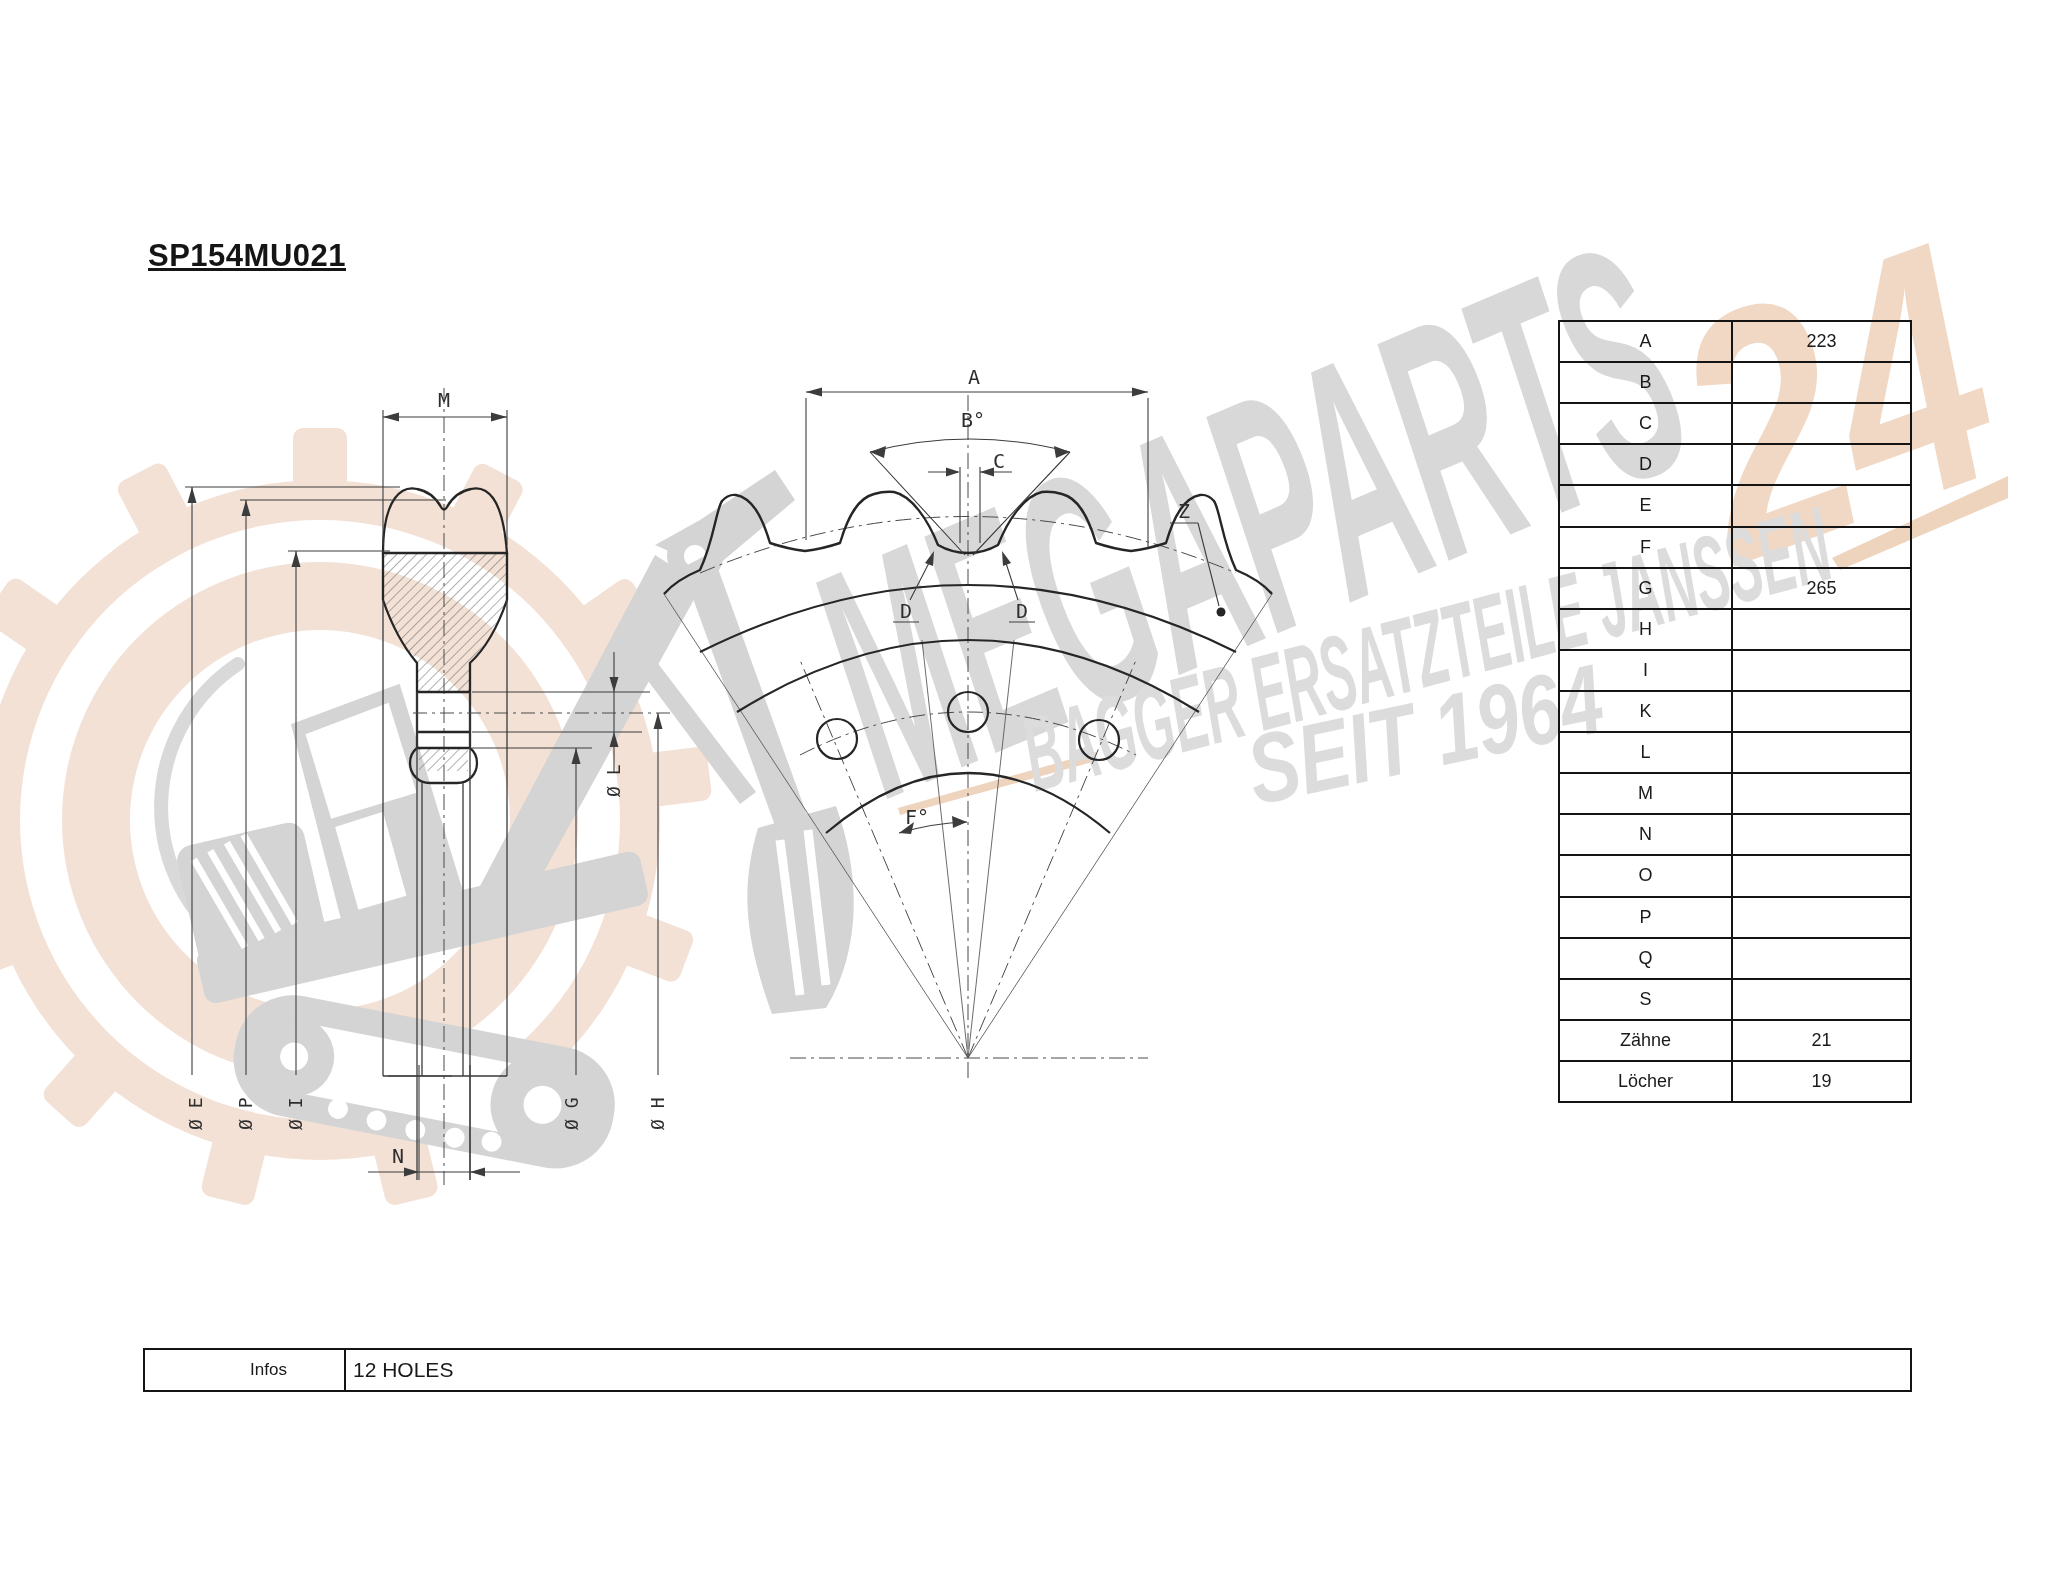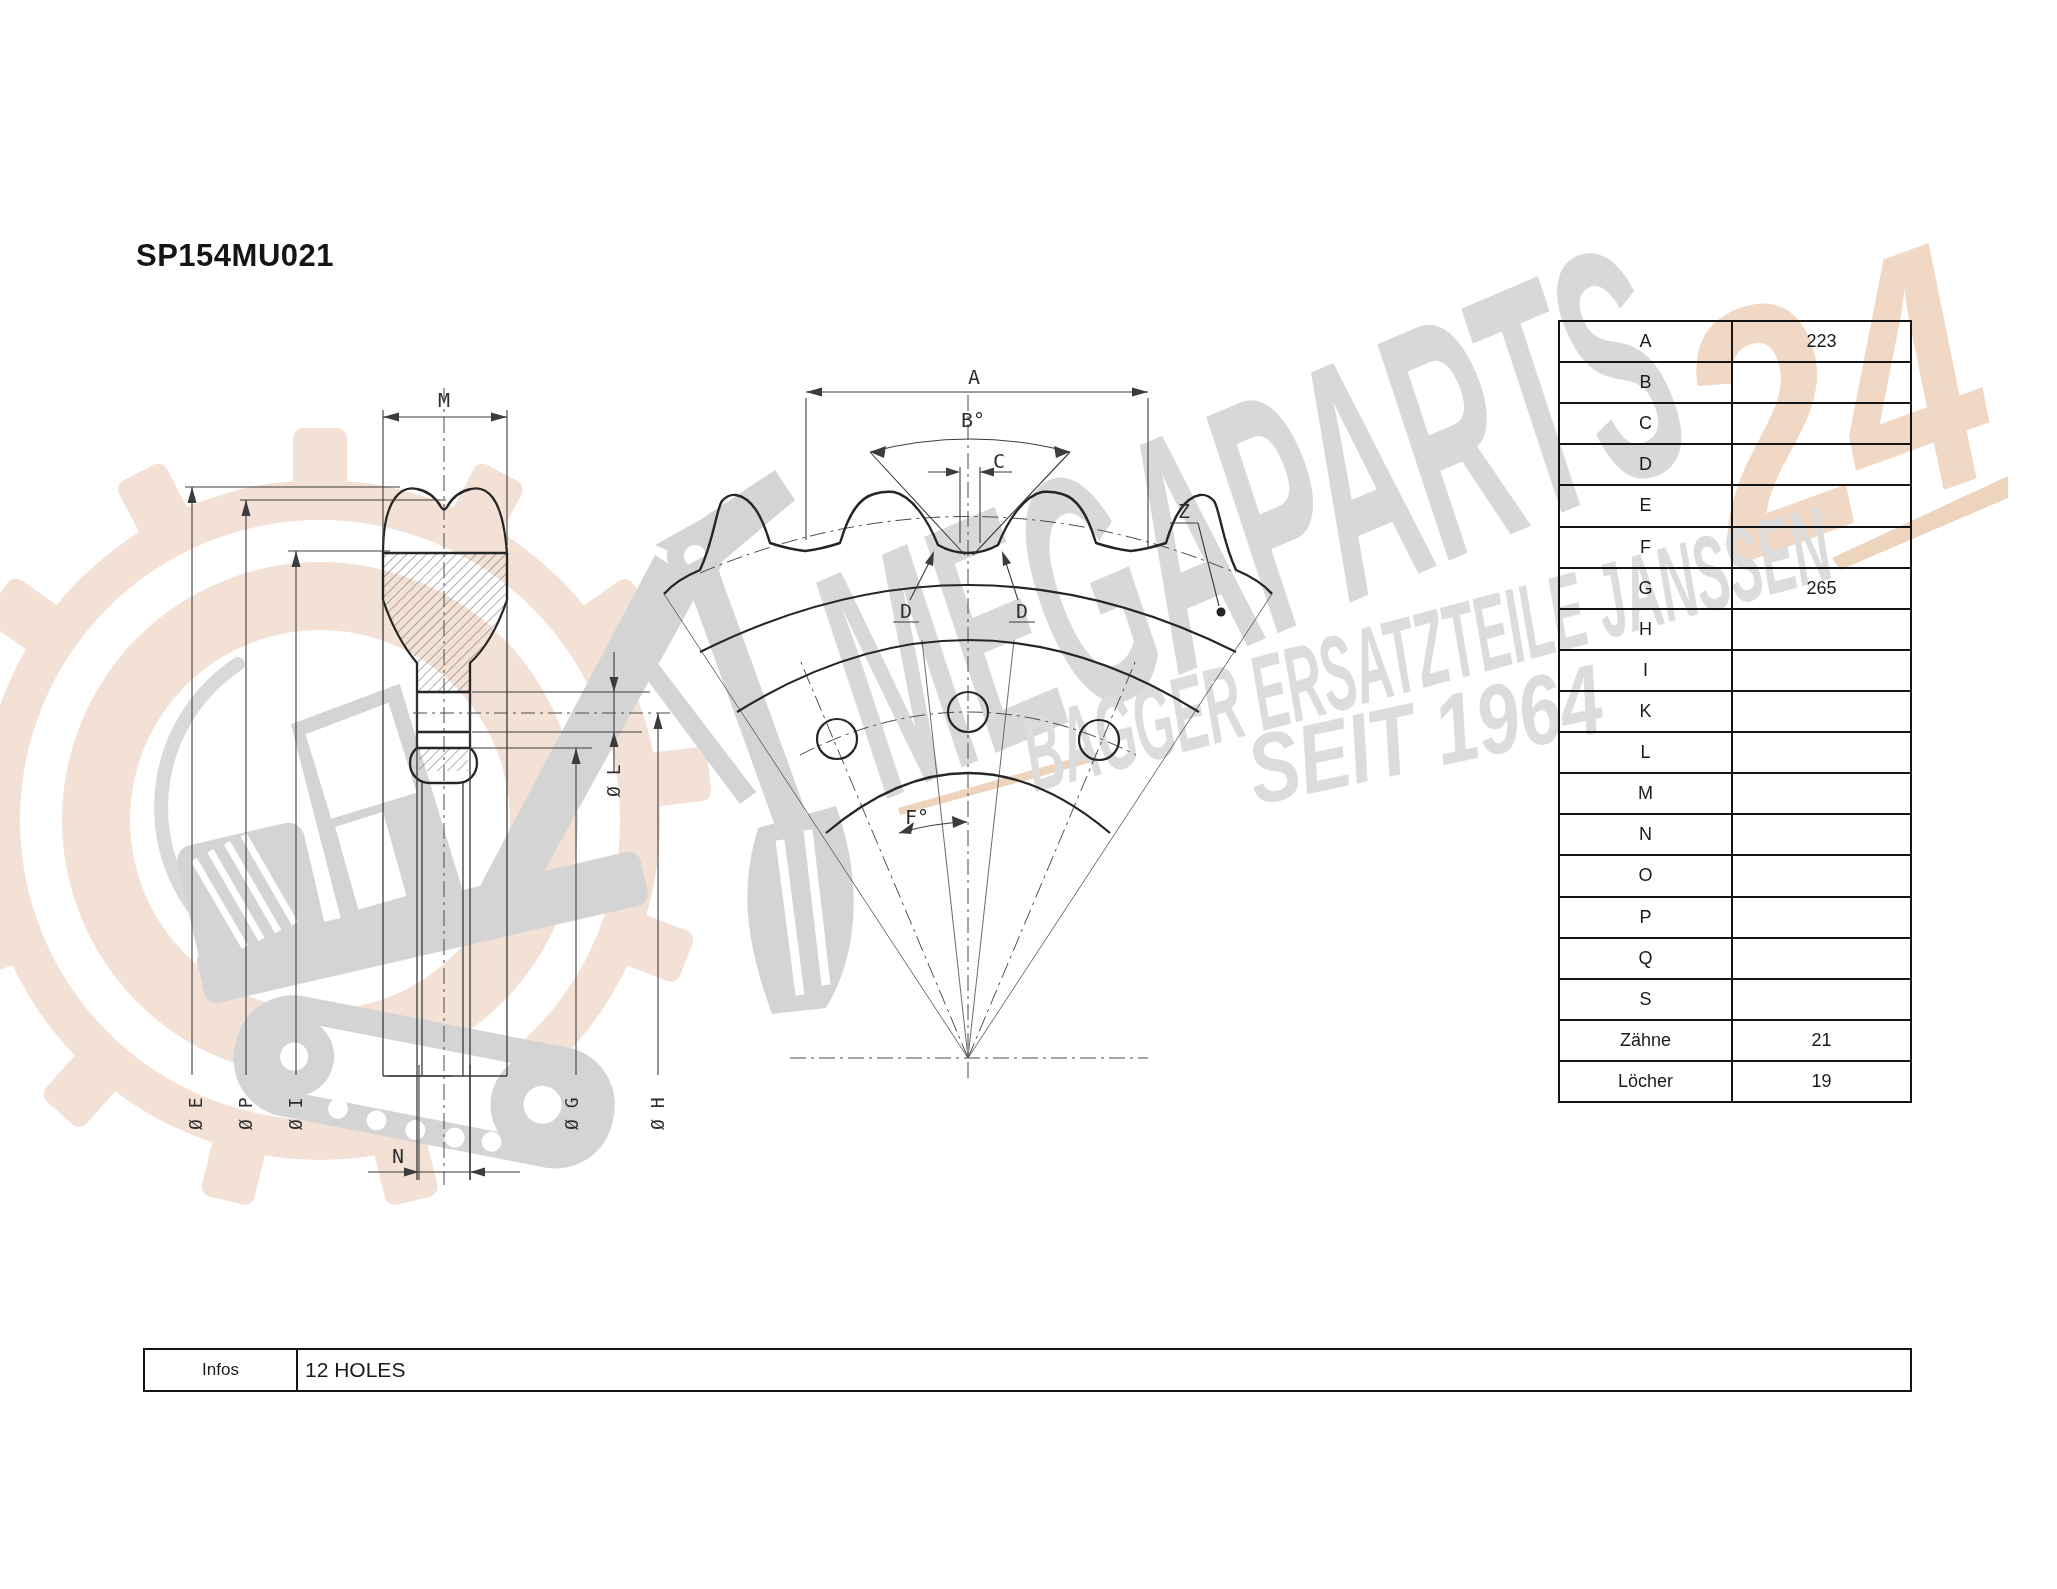--- a/index.html
+++ b/index.html
@@ -1,32 +1,32 @@
 <!DOCTYPE html>
 <html><head>
 <meta charset="utf-8">
 <style>
   html,body{margin:0;padding:0;background:#fff;}
   #stage{position:relative;width:2057px;height:1589px;background:#ffffff;overflow:hidden;
          font-family:"Liberation Sans",sans-serif;}
   #stage svg{position:absolute;left:0;top:0;}
-  .page-title{position:absolute;left:136px;top:238px;font-size:31px;font-weight:bold;
-              color:#151515;letter-spacing:0.5px;}
+  .page-title{position:absolute;left:148px;top:238px;font-size:31px;font-weight:bold;
+              color:#151515;letter-spacing:0.5px;text-decoration:underline;}
   
   .spec-table{position:absolute;left:1558px;top:320px;width:354px;height:783px;
               display:flex;flex-direction:column;border:2px solid #141414;box-sizing:border-box;}
   .spec-row{flex:1;display:flex;border-top:2px solid #141414;box-sizing:border-box;}
   .spec-row:first-child{border-top:none;}
   .spec-cell-label{width:173px;border-right:2px solid #141414;display:flex;align-items:center;
                    justify-content:center;font-size:18px;color:#1a1a1a;box-sizing:border-box;}
   .spec-cell-value{flex:1;display:flex;align-items:center;justify-content:center;
                    font-size:18px;color:#1a1a1a;}
   
   .info-bar{position:absolute;left:143px;top:1348px;width:1769px;height:44px;
-            border:2px solid #141414;display:flex;box-sizing:border-box;}
+            border:2px solid #141414;display:flex;box-sizing:border-box;padding-left:48px;}
   .info-label{width:153px;border-right:2px solid #141414;display:flex;align-items:center;
               justify-content:center;font-size:17px;color:#1a1a1a;box-sizing:border-box;}
   .info-value{flex:1;display:flex;align-items:center;font-size:21px;color:#1a1a1a;
               padding-left:7px;}
   text.dim{font-family:"DejaVu Sans Mono",monospace;font-size:20px;fill:#2e2e2e;}
   text.dimsmall{font-family:"DejaVu Sans Mono",monospace;font-size:18px;fill:#2e2e2e;}
 </style>
 </head>
 <body>
 

